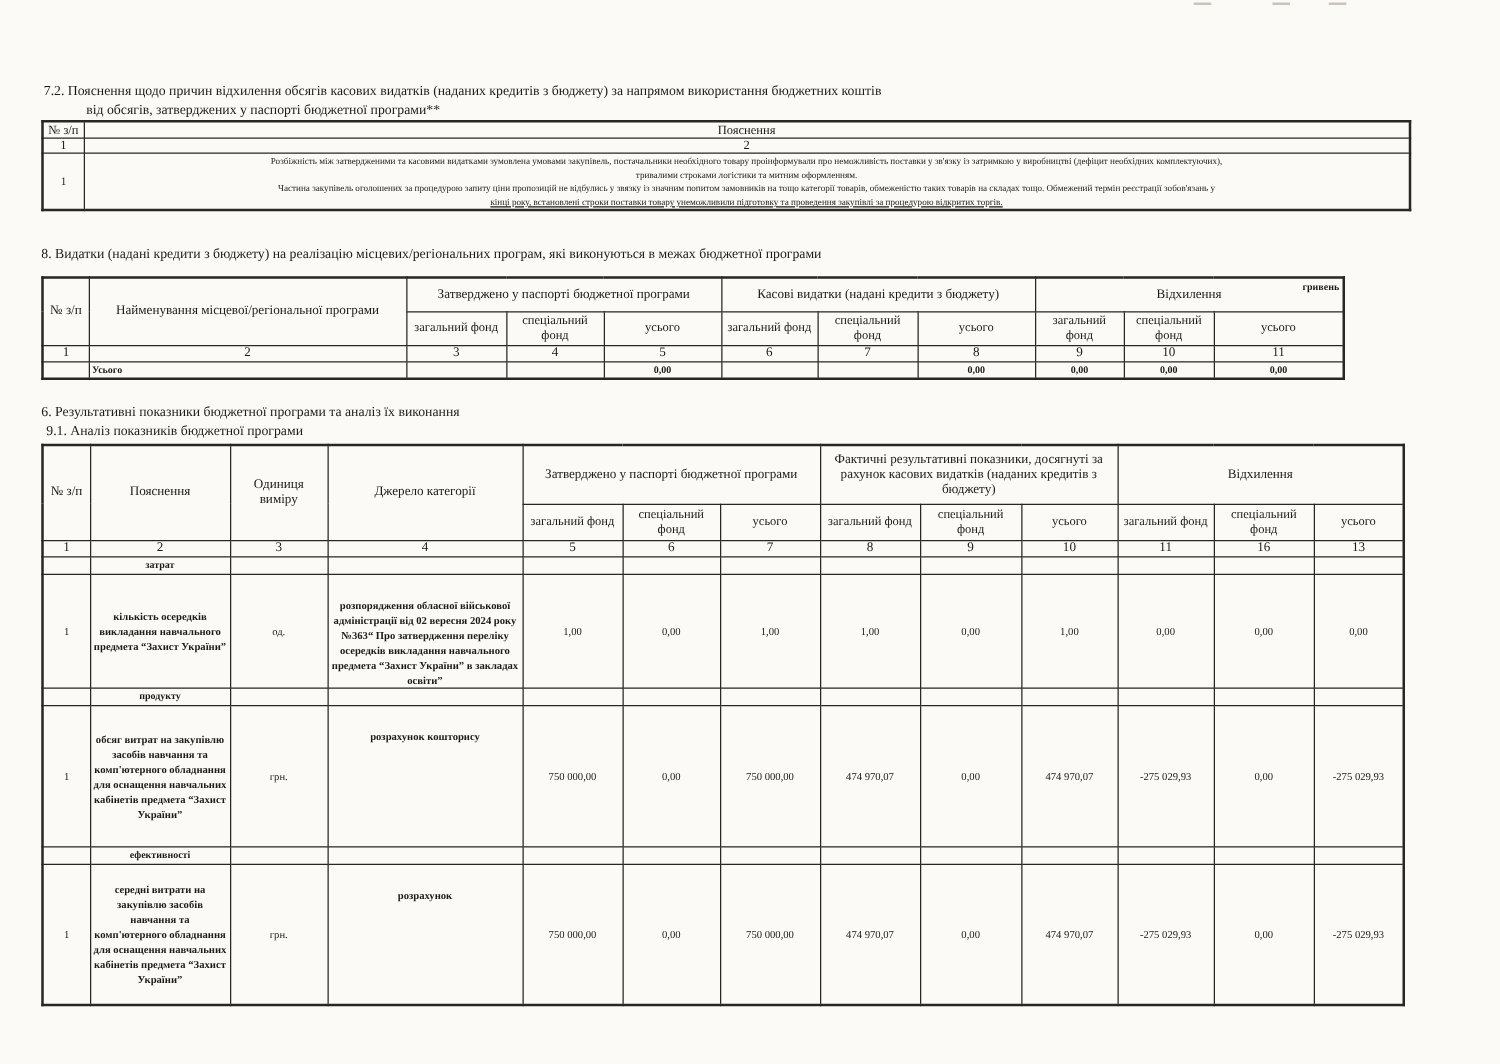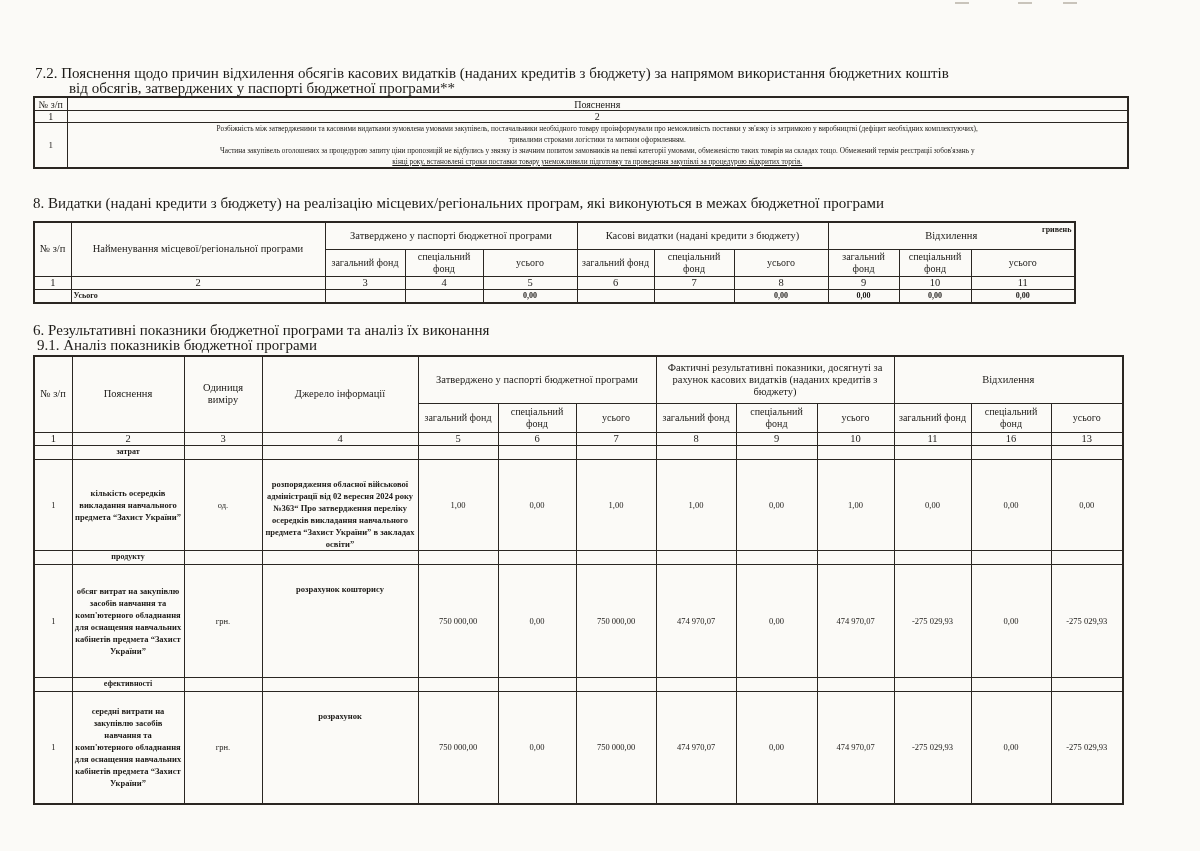--- a/index.html
+++ b/index.html
@@ -4,21 +4,21 @@
 <style>
   html, body { margin: 0; padding: 0; }
   body {
     width: 1200px; height: 851px; overflow: hidden;
     background: #fbfaf7;
     font-family: "Liberation Serif", "DejaVu Serif", serif;
     color: #1d1b18;
     position: relative;
   }
   .abs { position: absolute; }
-  .heading { font-size: 15px; line-height: 14px; }
+  .heading { font-size: 11px; line-height: 14px; }
   table { border-collapse: collapse; position: absolute; table-layout: fixed; }
   td, th { border: 1px solid #2a2622; padding: 0 2px; font-weight: normal; text-align: center; vertical-align: middle; }
   .outer { border: 2px solid #2a2622; }
 
   
   #t72 { left: 33px; top: 96px; width: 1096px; font-size: 8px; }
   #t72 td { line-height: 11px; }
   #t72 .hdr td { font-size: 10px; height: 12px; }
   #t72 .num td { font-size: 10px; height: 11px; }
   #t72 .expl p { margin: 0; font-size: 7.3px; line-height: 11px; }
@@ -67,21 +67,21 @@
   </tr>
   <tr class="num">
     <td>1</td>
     <td>2</td>
   </tr>
   <tr class="expl">
     <td style="font-size:9px;">1</td>
     <td>
       <p>Розбіжність між затвердженими та касовими видатками зумовлена умовами закупівель, постачальники необхідного товару  проінформували про неможливість поставки у зв'язку із затримкою у виробництві (дефіцит необхідних комплектуючих),</p>
       <p>тривалими строками логістики та митним оформленням.</p>
-      <p>Частина закупівель оголошених за процедурою запиту ціни пропозицій не відбулись у звязку із значним попитом  замовників на певні категорії умовами, обмеженістю таких товарів на складах  тощо. Обмежений термін реєстрації зобов'язань у</p>
+      <p>Частина закупівель оголошених за процедурою запиту ціни пропозицій не відбулись у звязку із значним попитом  замовників на тощо категорії товарів, обмеженістю таких товарів на складах  тощо. Обмежений термін реєстрації зобов'язань у</p>
       <p class="u">кінці року, встановлені строки поставки товару унеможливили підготовку та проведення закупівлі за процедурою відкритих торгів.</p>
     </td>
   </tr>
 </tbody>
   </table>
 
 <div class="abs heading" style="left:33px;top:196px;">8. Видатки (надані кредити з бюджету) на реалізацію місцевих/регіональних програм, які виконуються в межах бюджетної програми</div>
 <div class="abs unit-label" style="left:1042px;top:208px;margin-top:17px;">гривень</div>
 
 <table id="t8" class="outer">
@@ -163,21 +163,21 @@
       <col style="width:77px">
     <col style="width:77px">
       <col style="width:80px">
       <col>
   </colgroup>
   <tbody>
       <tr style="height:47px">
     <td rowspan="2">№ з/п</td>
     <td rowspan="2">Пояснення</td>
     <td rowspan="2">Одиниця виміру</td>
-    <td rowspan="2">Джерело інформації</td>
+    <td rowspan="2">Джерело категорії</td>
     <td colspan="3">Затверджено у паспорті бюджетної програми</td>
     <td colspan="3">Фактичні результативні показники, досягнуті за рахунок касових видатків (наданих кредитів з бюджету)</td>
     <td colspan="3">Відхилення</td>
   </tr>
   <tr class="sub">
     <td>загальний фонд</td>
     <td>спеціальний фонд</td>
     <td>усього</td>
     <td>загальний фонд</td>
     <td>спеціальний фонд</td>

